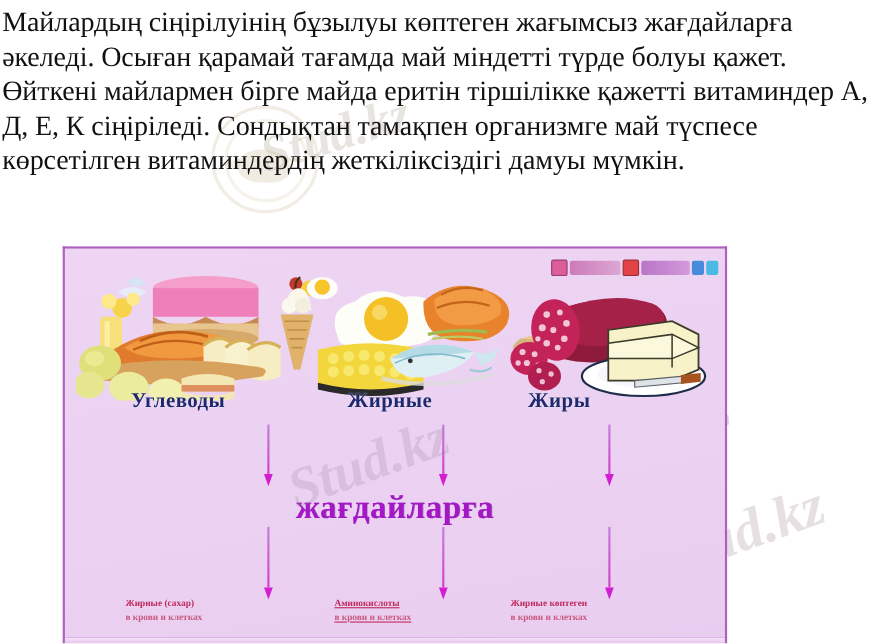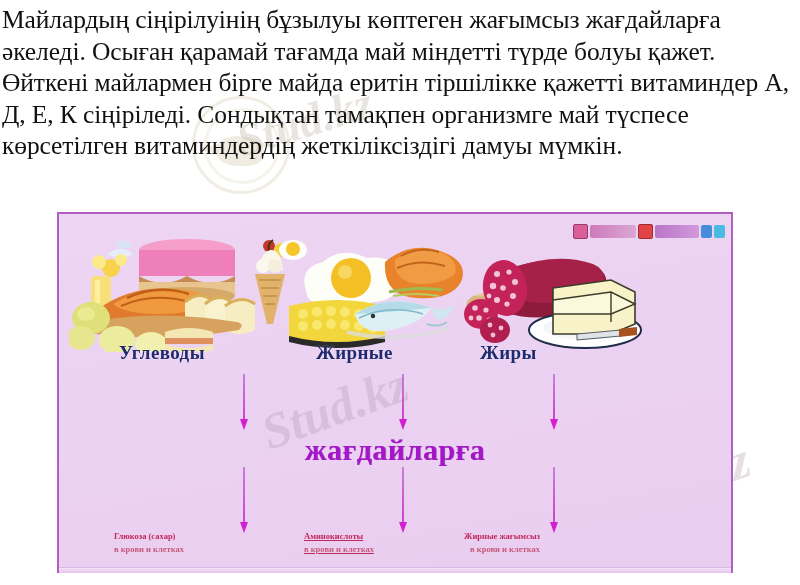--- a/index.html
+++ b/index.html
@@ -74,22 +74,22 @@
     width: 0; height: 0;
     border-top: 5px solid transparent;
     border-bottom: 5px solid transparent;
     border-right: 20px solid rgba(200, 180, 140, 0.30);
   }
 
   
   #diagram {
     position: absolute;
     left: 57px;
-    top: 212px;
-    width: 676px;
+    top: 224px;
+    width: 604px;
     height: 361px;
     box-sizing: border-box;
     border: 2px solid #b05ec0;
     border-bottom: none;
     background: linear-gradient(170deg, #eed5f3 0%, #ecd2f2 45%, #e9cdf0 100%);
     overflow: hidden;
     z-index: 3;
   }
   #diagram-inner {
     position: absolute;
@@ -415,29 +415,29 @@
     <div class="arrow" style="left:340px; top:253px; height:66px;">
       <div class="shaft" style="height:55px;"></div>
       <div class="head" style="top:55px;"></div>
     </div>
     <div class="arrow" style="left:491px; top:253px; height:66px;">
       <div class="shaft" style="height:55px;"></div>
       <div class="head" style="top:55px;"></div>
     </div>
 
     <div class="result-label" style="left:55px; top:316px;">
-      <div>Глюкоза (сахар)</div>
+      <div>Жирные (сахар)</div>
       <div class="sub">в крови и клетках</div>
     </div>
     <div class="result-label" style="left:245px; top:316px;text-decoration:underline;">
       <div>Аминокислоты</div>
       <div class="sub">в крови и клетках</div>
     </div>
     <div class="result-label" style="left:405px; top:316px;">
-      <div>Жирные жағымсыз</div>
+      <div>Жирные көптеген</div>
       <div class="sub">в крови и клетках</div>
     </div>
 
     <div class="wm wm-text" style="left:200px; top:165px; font-size:50px; transform:rotate(-20deg); color:rgba(150,125,150,0.22);">Stud.kz</div>
 
     <div id="bottom-strip"></div>
   </div>
 </div>
 
 </body></html>

